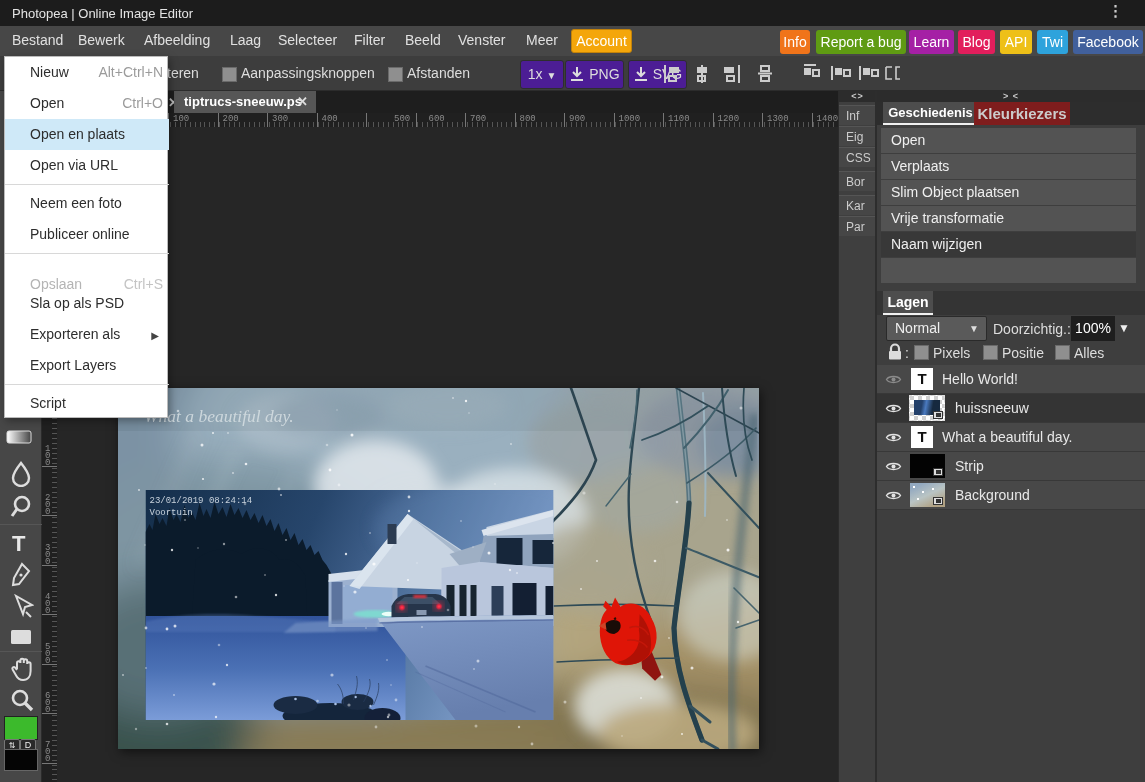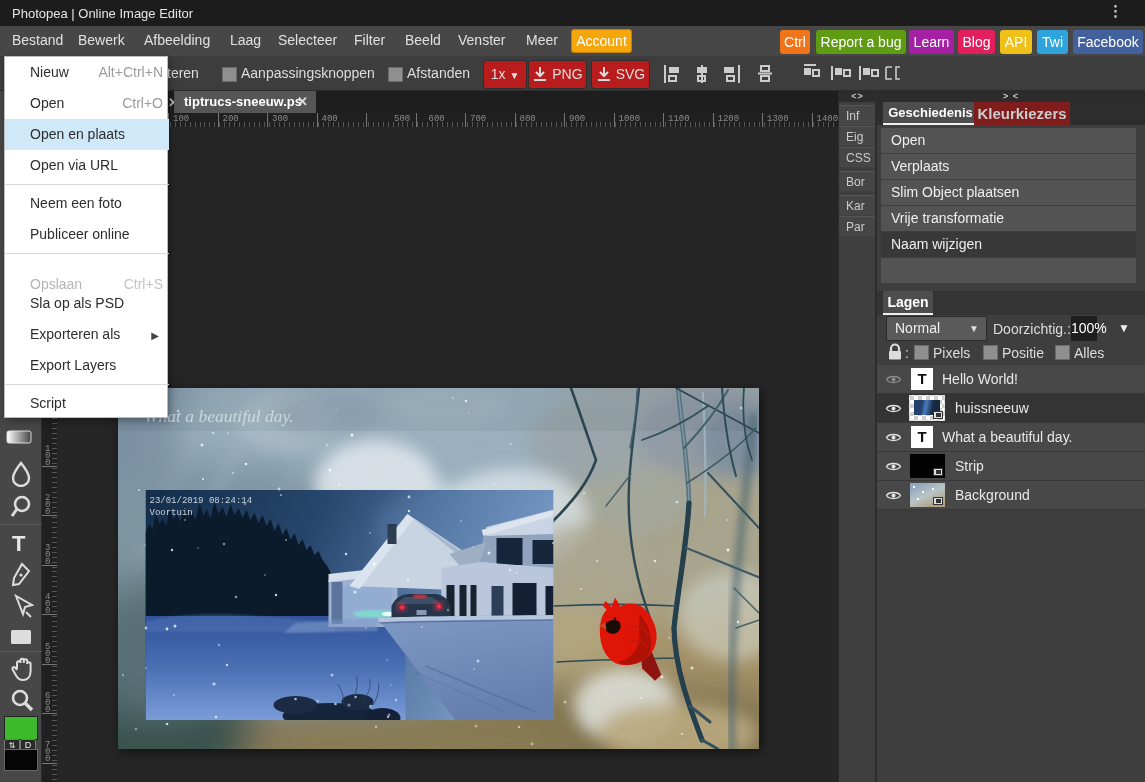--- a/index.html
+++ b/index.html
@@ -1,21 +1,21 @@
 <!DOCTYPE html>
 <html><head>
 <meta charset="utf-8">
 <style>
 html,body{margin:0;padding:0;background:#242424;}
 #app{position:relative;width:1145px;height:782px;overflow:hidden;font-family:"Liberation Sans",sans-serif;background:#252525;}
 .abs{position:absolute;}
 .btn{position:absolute;height:24px;line-height:24px;border-radius:3px;color:#fff;font-size:14px;text-align:center;top:30px;}
 .mitem{display:inline-block;color:#e0e0e0;font-size:14px;}
 .cb{position:absolute;width:13px;height:13px;background:#8f8f8f;border:1px solid #6a6a6a;top:11px;}
-.obtn{position:absolute;top:60px;height:27px;background:#b91c1c;border:1px solid #2e2e2e;border-radius:3px;color:#ddd;font-size:14px;line-height:27px;text-align:center;}
+.obtn{position:absolute;top:60px;height:27px;background:#4c1d95;border:1px solid #2e2e2e;border-radius:3px;color:#ddd;font-size:14px;line-height:27px;text-align:center;margin-left:37px;}
 .mini{position:absolute;left:0;width:36px;height:20px;background:#464646;border-top:1px solid #555;color:#ccc;font-size:12px;line-height:20px;padding-left:7px;box-sizing:border-box;}
 .hrow{position:absolute;left:4px;width:255px;height:25px;background:#535353;color:#efefef;font-size:14px;line-height:25px;padding-left:10px;box-sizing:border-box;}
 .lrow{position:absolute;left:0;width:270px;height:29px;background:#484848;border-bottom:1px solid #383838;box-sizing:border-box;}
 .lname{position:absolute;top:6px;color:#e8e8e8;font-size:14px;}
 .eye{position:absolute;left:8px;top:7px;width:17px;height:15px;}
 .ditem{position:absolute;left:0;width:164px;height:31px;line-height:31px;color:#2d2d2d;font-size:14px;}
 .dtxt{position:absolute;left:25px;}
 .dsc{position:absolute;right:6px;color:#9b9b9b;}
 .dsep{position:absolute;left:0;width:164px;height:1px;background:#d8d8d8;}
 </style>
@@ -33,21 +33,21 @@
  <div class="mitem abs" style="left:78px;top:6px;">Bewerk</div>
  <div class="mitem abs" style="left:144px;top:6px;">Afbeelding</div>
  <div class="mitem abs" style="left:230px;top:6px;">Laag</div>
  <div class="mitem abs" style="left:278px;top:6px;">Selecteer</div>
  <div class="mitem abs" style="left:354px;top:6px;">Filter</div>
  <div class="mitem abs" style="left:405px;top:6px;">Beeld</div>
  <div class="mitem abs" style="left:458px;top:6px;">Venster</div>
  <div class="mitem abs" style="left:526px;top:6px;">Meer</div>
  <div class="btn" style="left:571px;top:3px;width:61px;background:#f4a60b;border:1px solid #c2820a;box-sizing:border-box;height:24px;line-height:22px;">Account</div>
 </div>
-<div class="btn" style="left:780px;width:30px;background:#f0741a;">Ctrl</div>
+<div class="btn" style="left:780px;width:30px;background:#f0741a;">Info</div>
 <div class="btn" style="left:816px;width:90px;background:#5f9b13;">Report a bug</div>
 <div class="btn" style="left:909px;width:45px;background:#a520a5;">Learn</div>
 <div class="btn" style="left:958px;width:37px;background:#e21e5c;">Blog</div>
 <div class="btn" style="left:1000px;width:32px;background:#eec018;">API</div>
 <div class="btn" style="left:1037px;width:31px;background:#2ea3dc;">Twi</div>
 <div class="btn" style="left:1073px;width:70px;background:#41609c;">Facebook</div>
 
 <div class="abs" style="left:0;top:56px;width:1145px;height:35px;background:#3d3d3d;border-bottom:1px solid #2c2c2c;box-sizing:border-box;">
  <div class="abs" style="left:160px;top:9px;color:#ddd;font-size:14px;">cteren</div>
  <div class="cb" style="left:222px;"></div>
@@ -497,21 +497,21 @@
  <div class="hrow" style="top:89px;">Slim Object plaatsen</div>
  <div class="hrow" style="top:115px;">Vrije transformatie</div>
  <div class="hrow" style="top:141px;background:#383838;">Naam wijzigen</div>
  <div class="hrow" style="top:167px;"></div>
 
  <div class="abs" style="left:0;top:200px;width:268px;height:24px;background:#343434;"></div>
  <div class="abs" style="left:6px;top:200px;width:50px;height:24px;background:#4d4d4d;border-bottom:2px solid #f0f0f0;box-sizing:border-box;color:#fff;font-size:14px;font-weight:bold;line-height:22px;text-align:center;">Lagen</div>
 
  <div class="abs" style="left:9px;top:225px;width:101px;height:25px;background:#5a5a5a;border:1px solid #2a2a2a;border-radius:2px;box-sizing:border-box;color:#eee;font-size:14px;line-height:23px;padding-left:8px;">Normal<span style="position:absolute;right:7px;font-size:10px;color:#ddd;">▼</span></div>
  <div class="abs" style="left:116px;top:230px;color:#ddd;font-size:14px;">Doorzichtig.:</div>
- <div class="abs" style="left:194px;top:225px;width:26px;height:25px;background:#1e1e1e;color:#fff;font-size:14px;line-height:25px;text-align:center;">100%</div>
+ <div class="abs" style="left:194px;top:225px;width:44px;height:25px;background:#1e1e1e;color:#fff;font-size:14px;line-height:25px;text-align:center;">100%</div>
  <div class="abs" style="left:241px;top:230px;color:#eee;font-size:12px;">▼</div>
 
  <svg class="abs" style="left:10px;top:252px;" width="16" height="18" viewBox="0 0 16 18">
         <path d="M4 8 V5.5 a4 4 0 0 1 8 0 V8" fill="none" stroke="#ddd" stroke-width="2.2"></path>
         <rect x="2" y="8" width="12" height="8.5" rx="1" fill="#ddd"></rect>
       </svg>
  <div class="abs" style="left:28px;top:254px;color:#ddd;font-size:14px;">:</div>
  <div class="cb" style="left:37px;top:254px;"></div>
  <div class="abs" style="left:56px;top:254px;color:#ddd;font-size:14px;">Pixels</div>
  <div class="cb" style="left:106px;top:254px;"></div>

